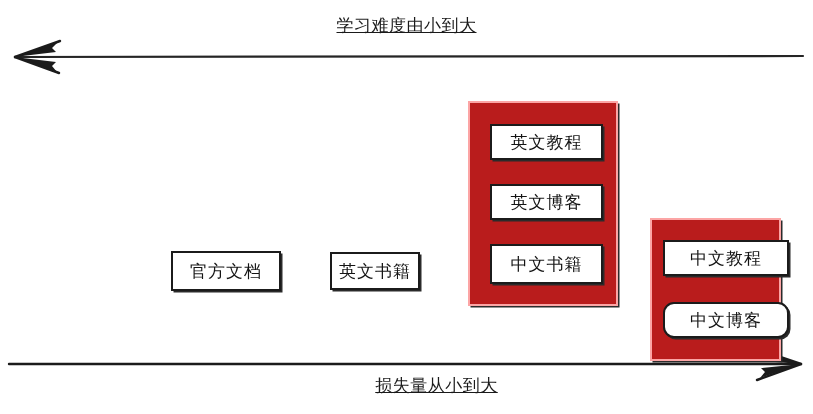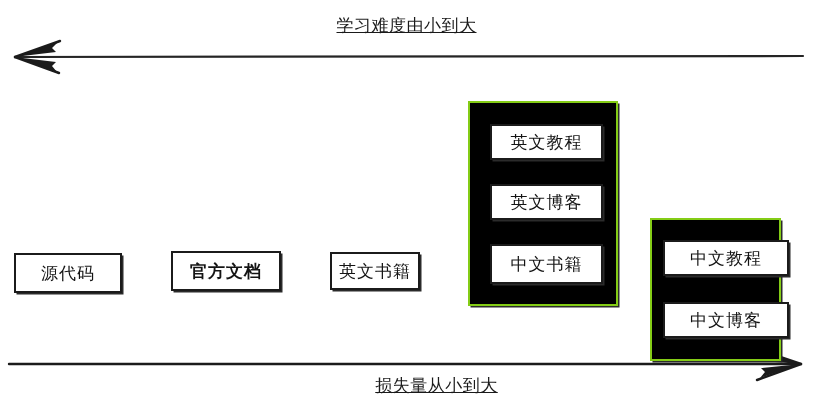--- a/index.html
+++ b/index.html
@@ -54,22 +54,22 @@
     align-items: center;
     justify-content: center;
     font-size: 17px;
     color: #141414;
     letter-spacing: 1px;
     box-shadow: 2px 2px 0 -0.5px #2b2b2b;
   }
   .group {
     position: absolute;
     box-sizing: border-box;
-    border: 2px solid #84cc16;
-    background: #000000;
+    border: 2px solid #fca5a5;
+    background: #b91c1c;
     box-shadow: 2px 2px 0 -0.5px #2b2b2b;
   }
   .node-in-group {
     position: absolute;
     box-sizing: border-box;
     border: 2px solid #1b1b1b;
     background: #ffffff;
     display: flex;
     align-items: center;
     justify-content: center;
@@ -98,25 +98,22 @@
       <line x1="9" y1="364" x2="799" y2="364" stroke="#1b1b1b" stroke-width="2.4" stroke-linecap="round"></line>
       <path d="M 801 364 L 757 349" stroke="#1b1b1b" stroke-width="2.4" fill="none" stroke-linecap="round"></path>
       <path d="M 801 364 L 757 380" stroke="#1b1b1b" stroke-width="2.4" fill="none" stroke-linecap="round"></path>
       <path d="M 801 364 L 760 351 L 766 357 L 762 361 Z" fill="#1b1b1b"></path>
       <path d="M 801 364 L 760 378 L 765 372 L 761 368 Z" fill="#1b1b1b"></path>
     </g>
   </svg>
 
   <div class="axis-label" id="bottom-label">损失量从小到大</div>
 
-  <div class="node" style="left:14px; top:253px; width:108px; height:40px;">
-    <span>源代码</span>
-  </div>
 
-  <div class="node" style="left:171px; top:251px; width:110px; height:40px;font-weight:bold;">
+  <div class="node" style="left:171px; top:251px; width:110px; height:40px;">
     <span>官方文档</span>
   </div>
 
   <div class="node" style="left:330px; top:252px; width:90px; height:38px;">
     <span>英文书籍</span>
   </div>
 
   <div class="group" style="left:468px; top:101px; width:150px; height:205px;">
     <div class="node-in-group" style="left:20px; top:21px; width:113px; height:36px;">
       <span>英文教程</span>
@@ -126,18 +123,18 @@
     </div>
     <div class="node-in-group" style="left:20px; top:141px; width:113px; height:40px;">
       <span>中文书籍</span>
     </div>
   </div>
 
   <div class="group" style="left:650px; top:174px; width:131px; height:143px;margin-top:44px;">
     <div class="node-in-group" style="left:11px; top:20px; width:126px; height:36px;">
       <span>中文教程</span>
     </div>
-    <div class="node-in-group" style="left:11px; top:82px; width:126px; height:36px;">
+    <div class="node-in-group" style="left:11px; top:82px; width:126px; height:36px;border-radius:11px;">
       <span>中文博客</span>
     </div>
   </div>
 
 </div>
 
 </body></html>

